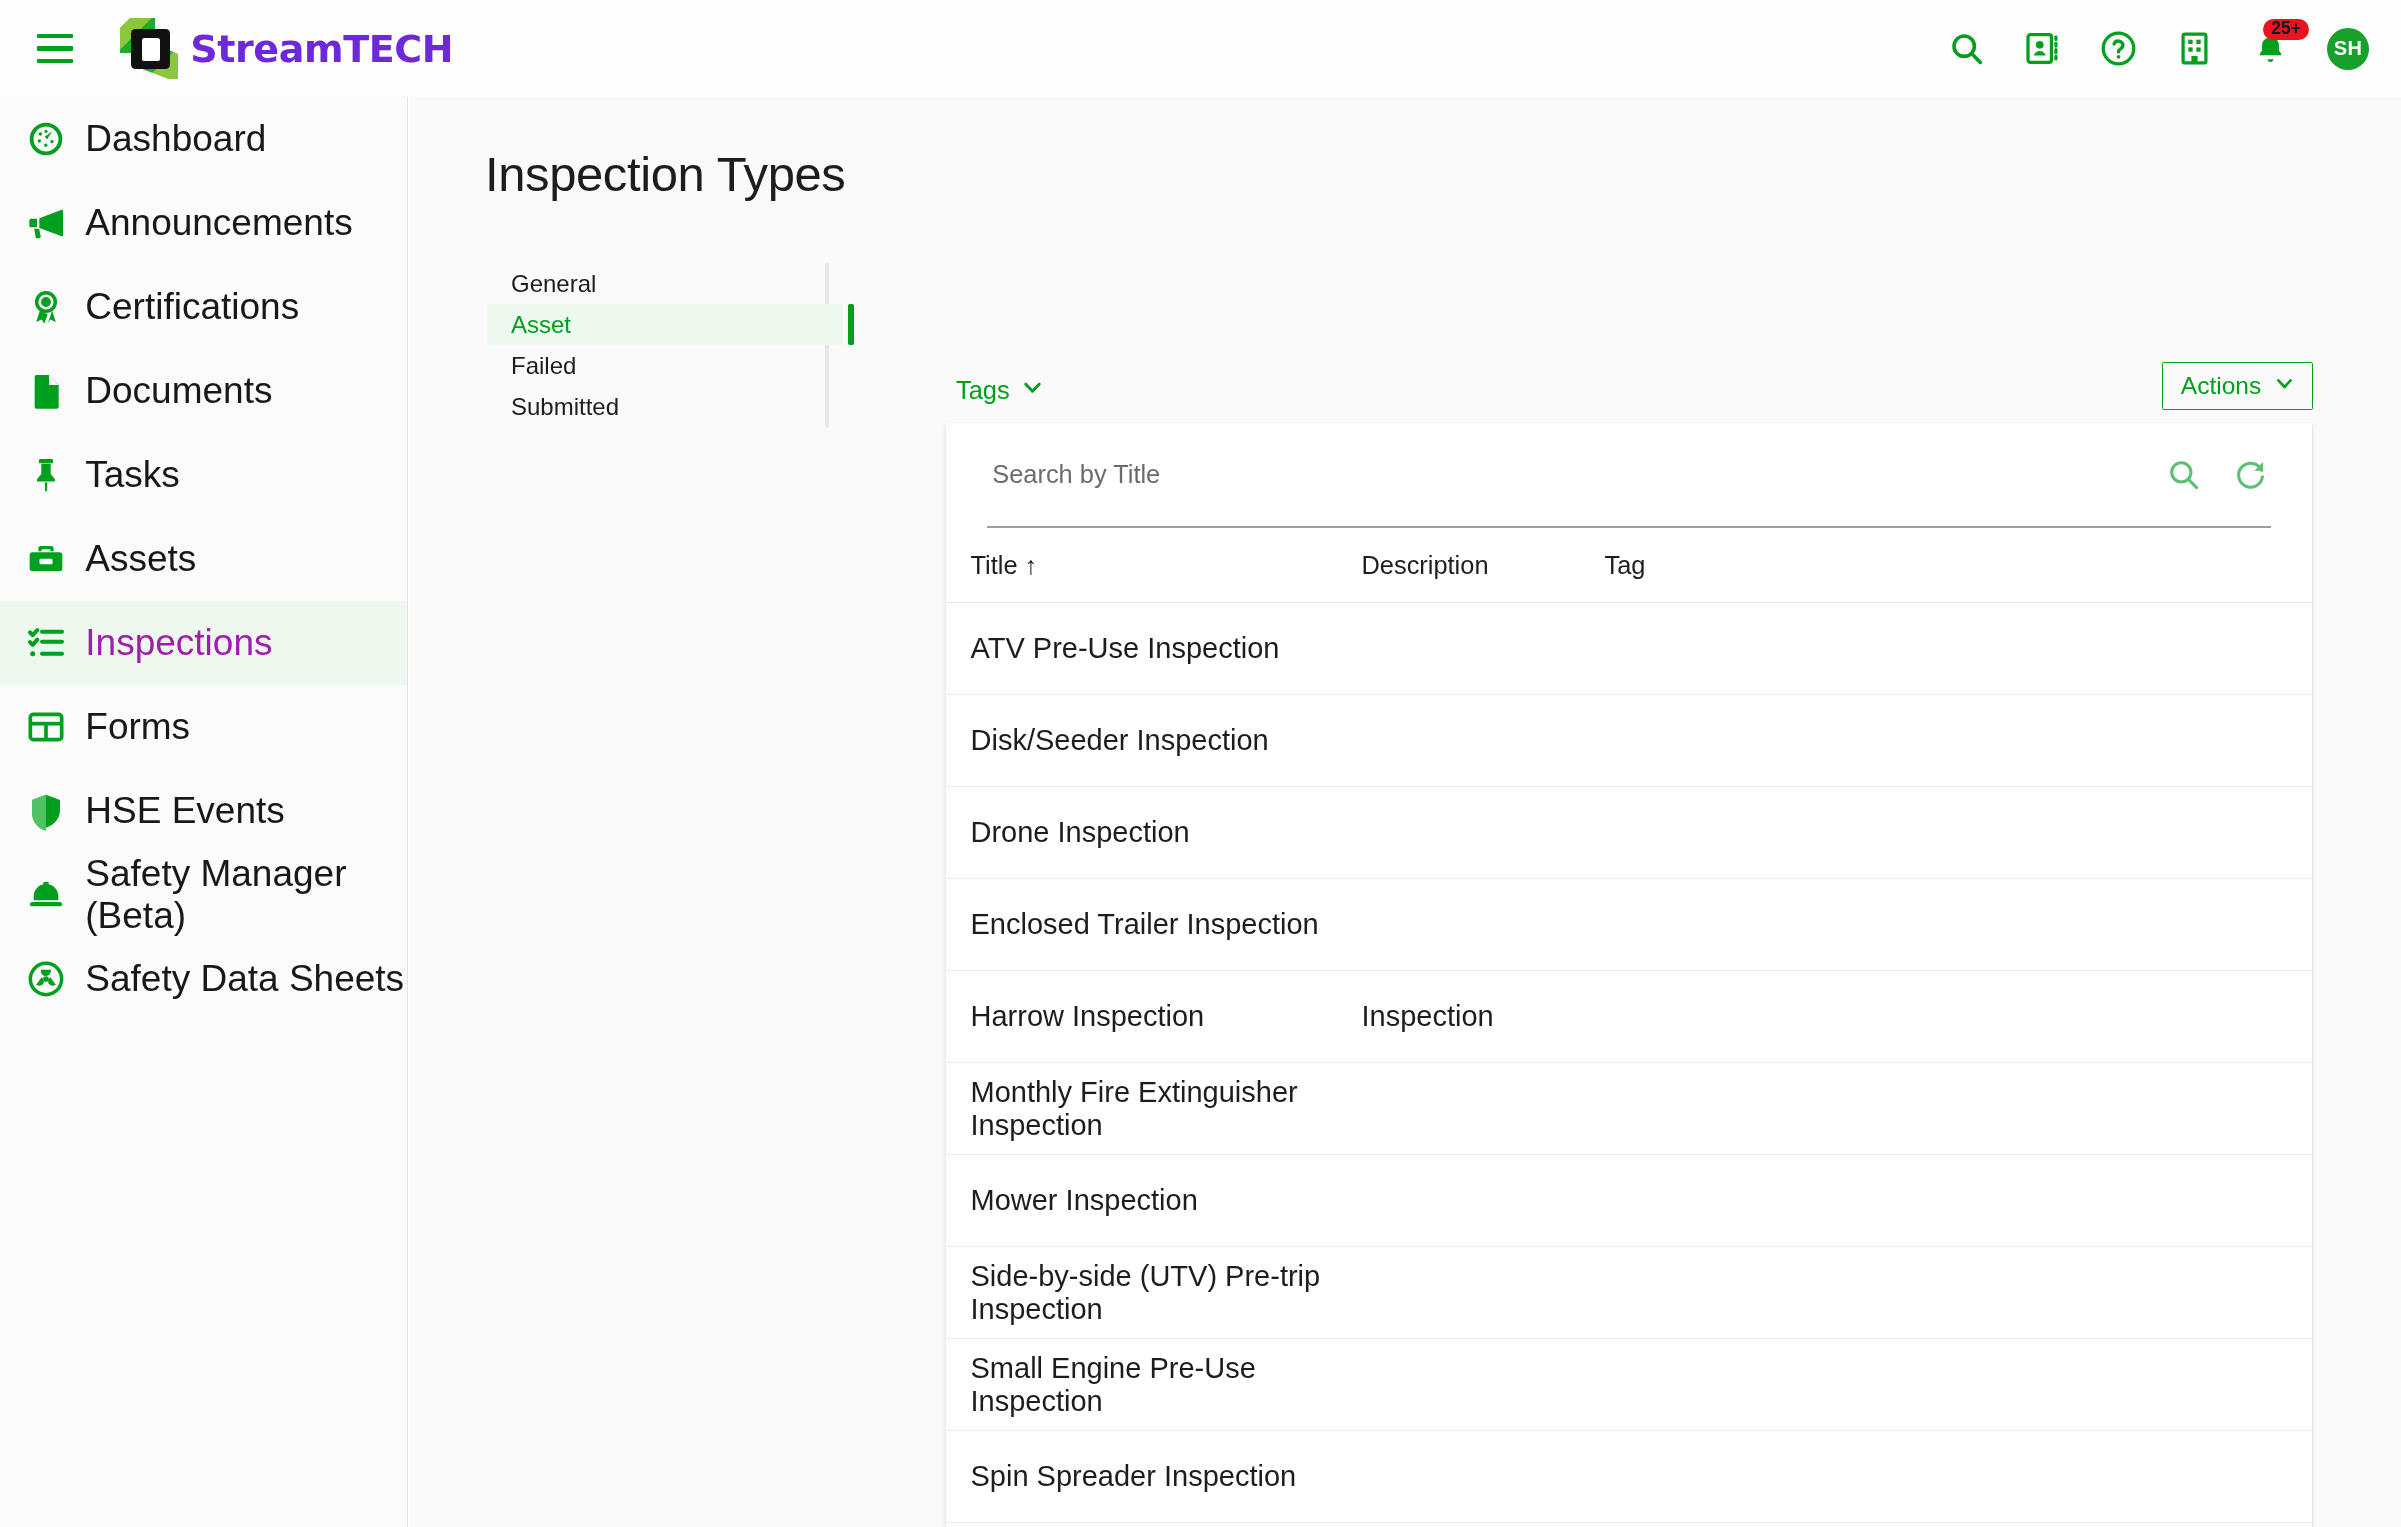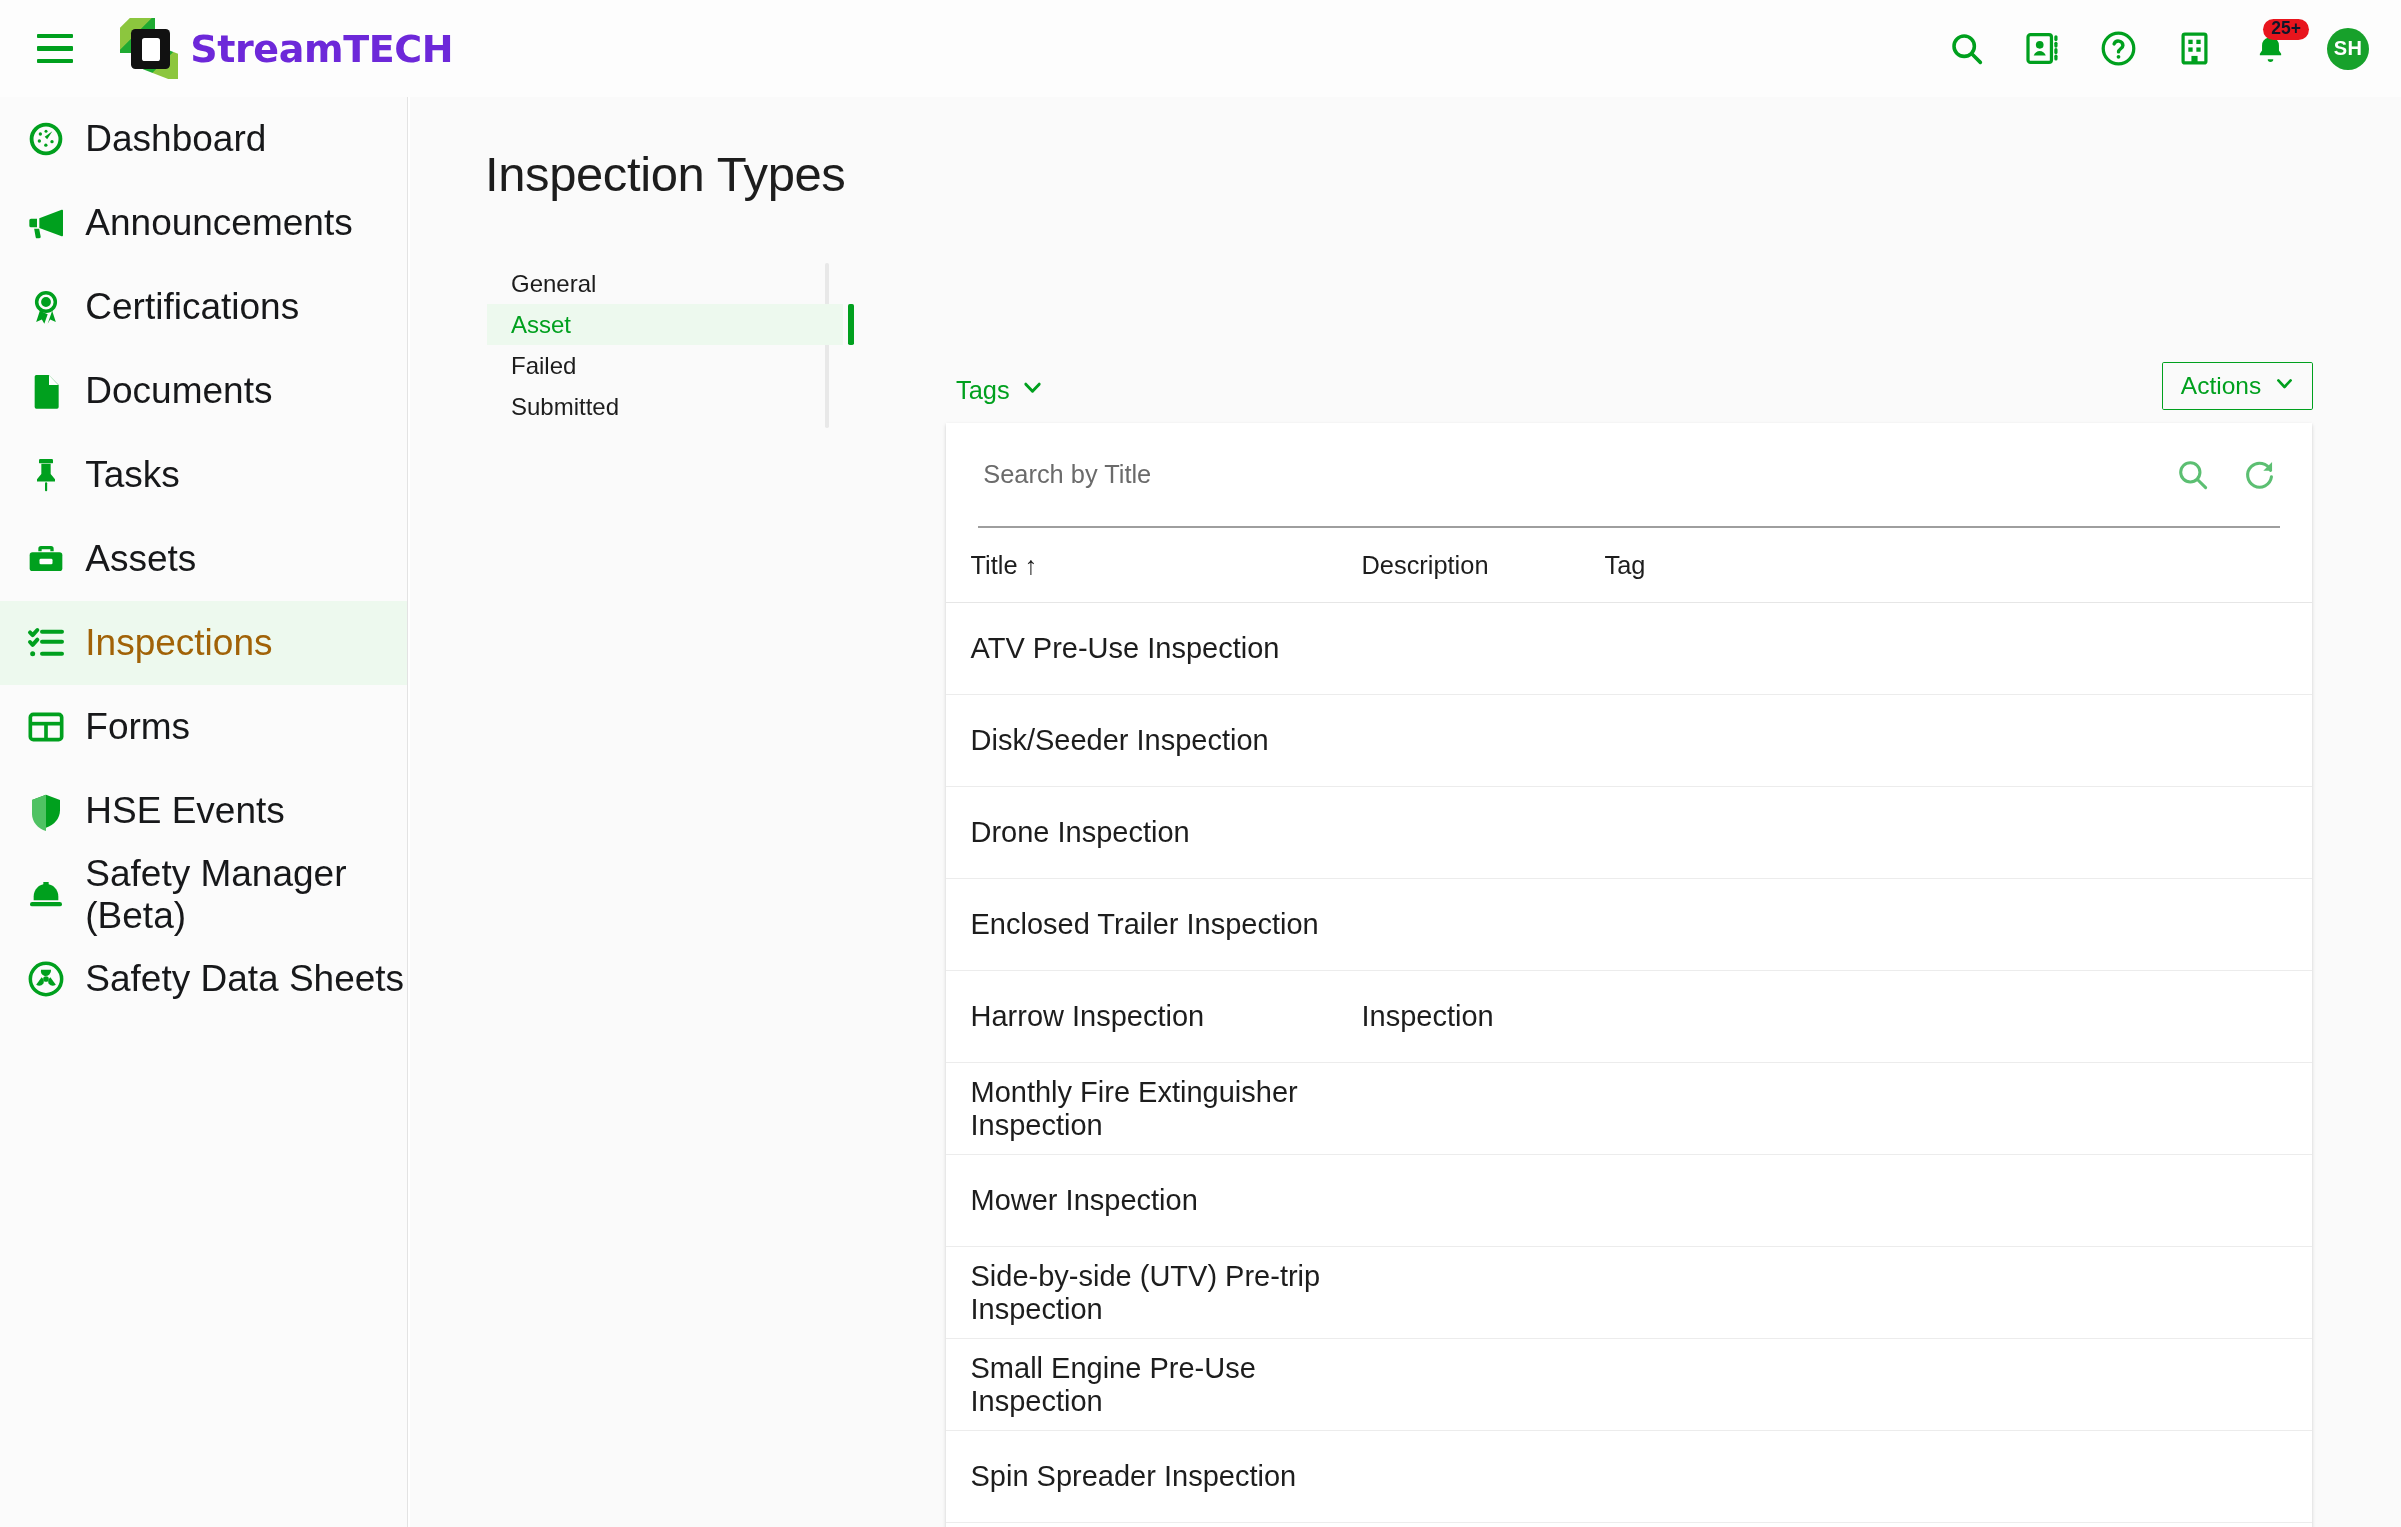--- a/index.html
+++ b/index.html
@@ -84,21 +84,21 @@
     overflow: hidden;
     z-index: 20;
   }
   .nav-item {
     height: 84px; display: flex; align-items: center;
     padding-left: 19px; cursor: pointer;
   }
   .nav-item.active { background: #edf9ee; }
   .nav-icon { width: 54px; min-width: 54px; display: flex; align-items: center; justify-content: center; }
   .nav-label { font-size: 37px; color: #17181a; margin-left: 12.3px; }
-  .nav-item.active .nav-label { color: #a16207; }
+  .nav-item.active .nav-label { color: #a21caf; }
 
   
   .main {
     position: absolute; top: 97px; left: 410px;
     width: 1992px; height: 1430px;
     background: #fafafa;
   }
   .page-title {
     position: absolute; left: 75px; top: 49px;
     font-size: 49px; color: #1d1d1d; font-weight: normal;
@@ -142,21 +142,21 @@
 
   
   .card {
     position: absolute; left: 536px; top: 326px;
     width: 1366px; height: 1153px;
     background: #ffffff;
     box-shadow: 0 1.8px 4.4px rgba(0,0,0,0.12), 0 0.9px 1.8px rgba(0,0,0,0.08);
   }
   .search-row {
     position: relative; height: 105px;
-    margin: 0 32px; display: flex; align-items: center;
+    margin: 0 41px; display: flex; align-items: center;
     border-bottom: 2.6px solid #9e9e9e;
   }
   .search-input {
     border: none; outline: none; background: transparent;
     font-size: 25.4px; color: #1d1d1d;
     font-family: "Liberation Sans", sans-serif;
     flex: 1; padding: 0 5.3px;
   }
   .search-input::placeholder { color: #6b6b6b; }
   .srch-icons { display: flex; align-items: center; gap: 32px; padding-right: 3.5px; }

